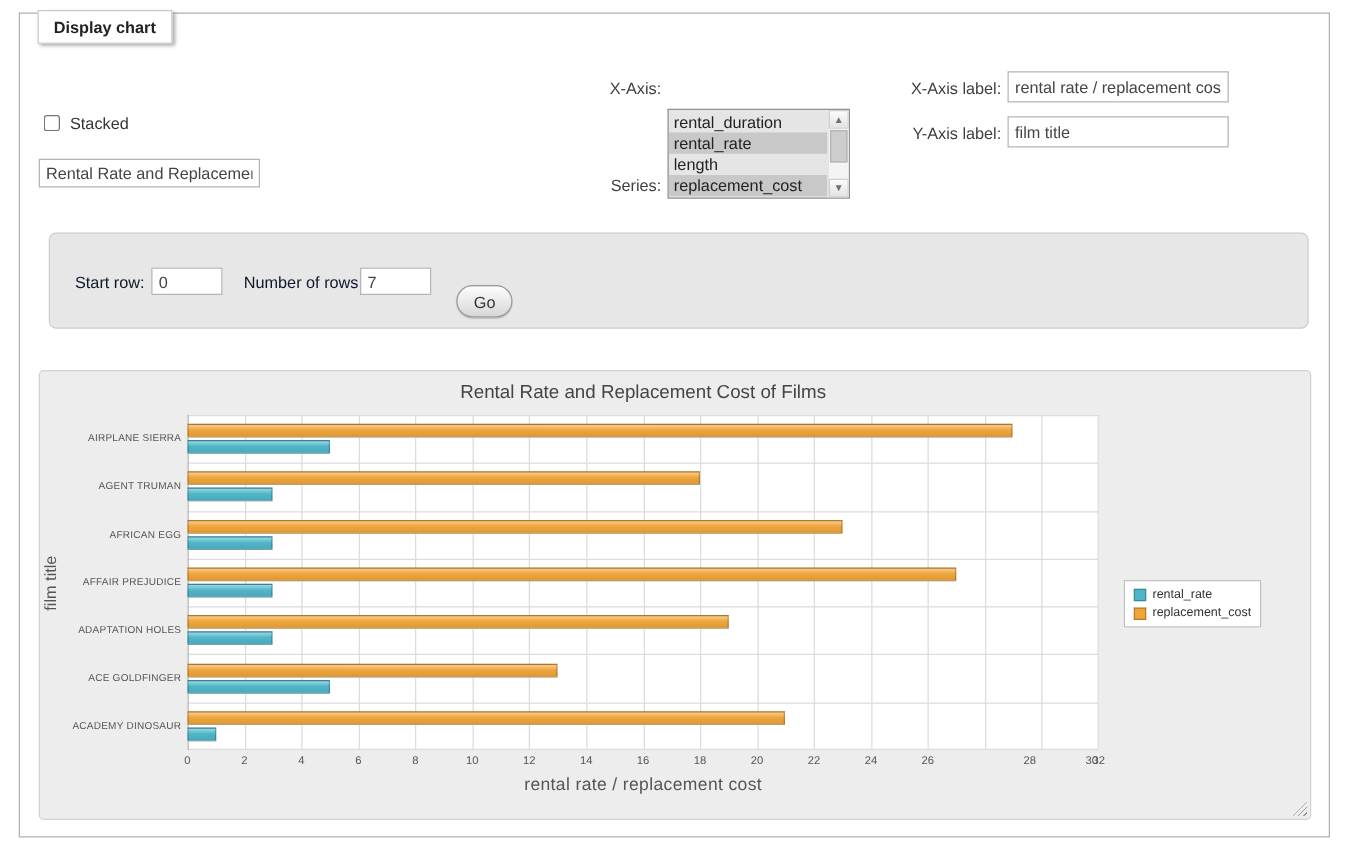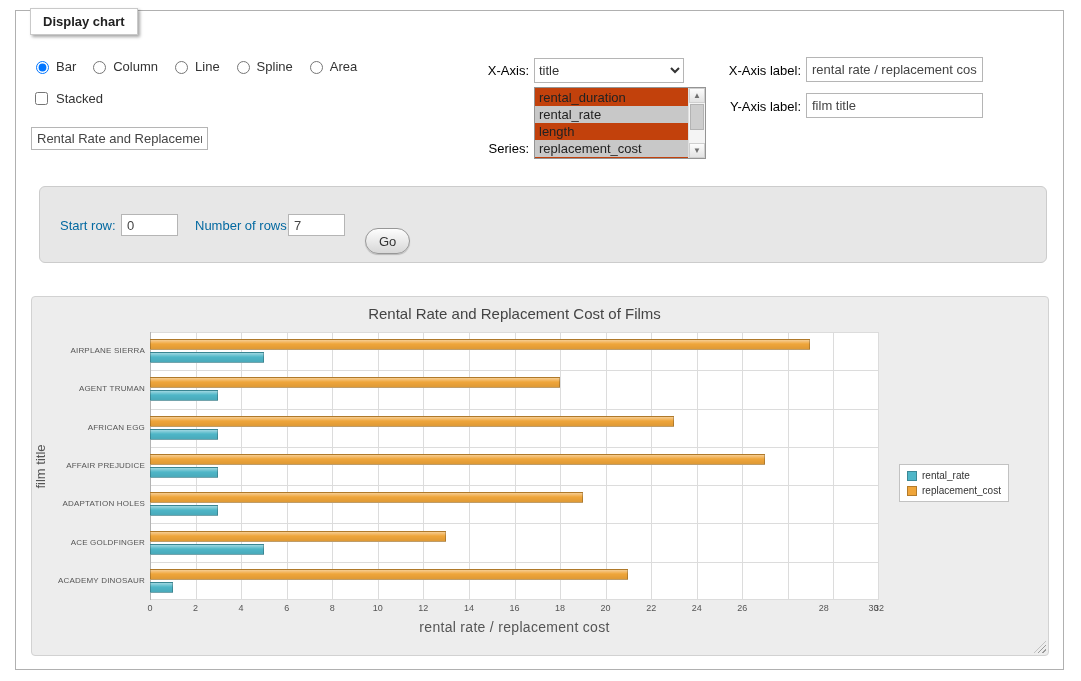--- a/index.html
+++ b/index.html
@@ -4,53 +4,53 @@
 <style>
   * { box-sizing: border-box; }
   html,body { margin:0; padding:0; background:#ffffff; font-family:"Liberation Sans","DejaVu Sans",sans-serif; }
   .page { position:relative; width:1081px; height:681px; background:#fff; overflow:hidden; }
 
   
   .fieldset { position:absolute; left:15px; top:10px; width:1049px; height:660px; border:1px solid #b0b0b0; background:#fff; }
   .fieldset-legend { position:absolute; left:14px; top:-3px; background:#fff; border:1px solid #c9c9c9; padding:5px 12px; font-size:13px; font-weight:bold; color:#222; box-shadow:2px 2px 3px rgba(0,0,0,0.35); white-space:nowrap; }
 
   
-  .lbl { position:absolute; font-size:13px; color:#000000; }
+  .lbl { position:absolute; font-size:13px; color:#404040; }
   .lbl.right { text-align:right; }
   input[type=text] { border:1px solid #b5b5b5; padding:2px 5px; font-size:13px; color:#444; font-family:inherit; background:#fff; }
   select { font-size:13px; font-family:inherit; color:#333; }
 
   .radio-row { position:absolute; left:15px; top:47px; display:flex; align-items:center; gap:4px; font-size:13px; color:#333; }
   .radio-row label { margin-right:8px; }
   .stacked-row { position:absolute; left:15px; top:78px; display:flex; align-items:center; gap:5px; font-size:13px; color:#333; }
   .title-input { position:absolute; left:15px; top:116px; width:177px; height:23px; }
 
   .xaxis-label { left:433px; top:52px; width:80px; }
   .xaxis-select { position:absolute; left:518px; top:47px; width:150px; height:25px; border:1px solid #b5b5b5; background:#fff; }
   .series-label { left:433px; top:130px; width:80px; }
 
   
-  .listbox { position:absolute; left:518px; top:76px; width:172px; height:72px; border:1px solid #949494; background:#c2410c; overflow:hidden; }
+  .listbox { position:absolute; left:518px; top:76px; width:146px; height:72px; border:1px solid #949494; background:#e5e5e5; overflow:hidden; }
   .listbox-items { position:absolute; left:0; top:1px; right:17px; }
   .list-item { font-size:13px; color:#222; height:17px; line-height:17px; padding:0 4px; white-space:nowrap; overflow:hidden; }
   .list-item.selected { background:#c8c8c8; }
   .scrollbar { position:absolute; top:0; right:0; bottom:0; width:17px; background:#f4f4f4; border-left:1px solid #e0e0e0; }
   .sb-btn { position:absolute; left:0; right:0; height:15px; background:linear-gradient(#fcfcfc,#e3e3e3); border:1px solid #cfcfcf; color:#707070; font-size:8px; line-height:13px; text-align:center; }
   .sb-up { top:0; }
   .sb-down { bottom:0; }
   .sb-thumb { position:absolute; left:1px; right:1px; top:16px; height:26px; background:#cdcdcd; border:1px solid #b3b3b3; }
 
   .axlabel-lbl1 { left:690px; top:52px; width:95px; }
   .axlabel-inp1 { position:absolute; left:790px; top:46px; width:177px; height:25px; }
   .axlabel-lbl2 { left:690px; top:88px; width:95px; }
   .axlabel-inp2 { position:absolute; left:790px; top:82px; width:177px; height:25px; }
 
   
   .rows-panel { position:absolute; left:23px; top:175px; width:1008px; height:77px; background:#e7e7e7; border:1px solid #cccccc; border-radius:6px; }
-  .rows-panel .lbl { color:#0369a1; }
+  .rows-panel .lbl { color:#0f172a; }
   .sr-lbl { left:20px; top:31px; }
   .sr-inp { position:absolute; left:81px; top:27px; width:57px; height:22px; }
   .nr-lbl { left:155px; top:31px; }
   .nr-inp { position:absolute; left:248px; top:27px; width:57px; height:22px; }
   .go-btn { position:absolute; left:325px; top:25px; height:26px; padding:0 13px; font-size:13px; color:#333; font-family:inherit;
             background:linear-gradient(#fdfdfd,#d7d7d7); border:1px solid #979797; border-radius:13px; box-shadow:0 1px 1px rgba(0,0,0,0.2); cursor:pointer;margin-top:16px; }
 
   
   .chart-panel { position:absolute; left:15px; top:285px; width:1018px; height:360px; background:#ededed; border:1px solid #d2d2d2; border-radius:4px; }
   .chart-title { position:absolute; left:118px; top:8px; width:729px; text-align:center; font-size:15px; color:#444; }
@@ -73,44 +73,29 @@
                    background:repeating-linear-gradient(-45deg, transparent, transparent 2px, #9a9a9a 2px, #9a9a9a 3px);
                    clip-path:polygon(100% 0, 100% 100%, 0 100%); cursor:se-resize; }
 </style>
 </head>
 <body>
 
 <div class="page">
   <div class="fieldset">
     <div class="fieldset-legend">Display chart</div>
 
-    <div class="radio-row">
-      <input type="radio" name="charttype" checked="" style="">
-      <label>Bar</label>
-      <input type="radio" name="charttype" style="">
-      <label>Column</label>
-      <input type="radio" name="charttype" style="">
-      <label>Line</label>
-      <input type="radio" name="charttype" style="">
-      <label>Spline</label>
-      <input type="radio" name="charttype" style="">
-      <label>Area</label>
-    </div>
 
     <div class="stacked-row">
       <input type="checkbox" style="">
       <label>Stacked</label>
     </div>
 
     <input type="text" class="title-input" value="Rental Rate and Replacement Cost of Films" style="">
 
     <span class="lbl right xaxis-label">X-Axis:</span>
-    <select class="xaxis-select">
-      <option>title</option>
-    </select>
 
     <span class="lbl right series-label">Series:</span>
     <div class="listbox">
       <div class="listbox-items">
         <div class="list-item">rental_duration</div>
         <div class="list-item selected">rental_rate</div>
         <div class="list-item">length</div>
         <div class="list-item selected">replacement_cost</div>
       </div>
       <div class="scrollbar">

